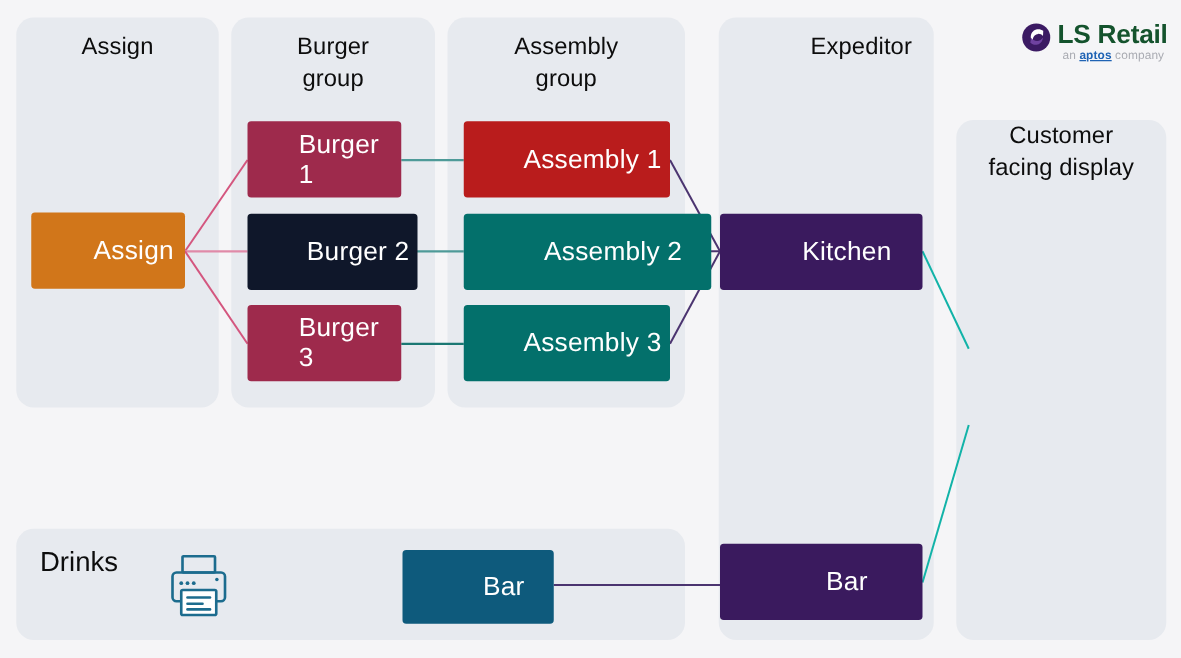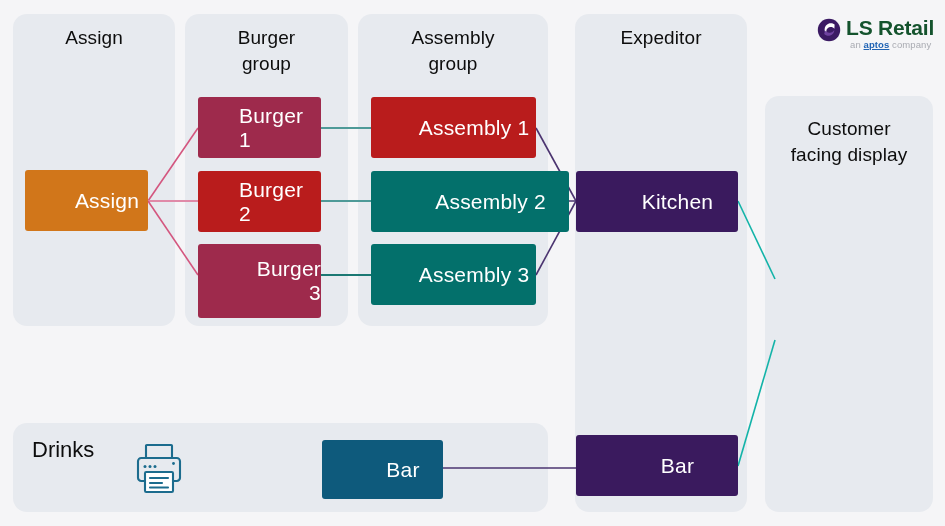--- a/index.html
+++ b/index.html
@@ -46,21 +46,21 @@
   #panel-burger      { left: 185px; top: 14px;  width: 163px; height: 312px; }
   #panel-assembly    { left: 358px; top: 14px;  width: 190px; height: 312px; }
   #panel-expeditor   { left: 575px; top: 14px;  width: 172px; height: 498px; }
   #panel-cfd         { left: 765px; top: 96px;  width: 168px; height: 416px; }
   #panel-drinks      { left: 13px;  top: 423px; width: 535px; height: 89px; }
 
   #title-assign    { top: 25px; }
   #title-burger    { top: 25px; }
   #title-assembly  { top: 25px; }
   #title-expeditor { top: 25px; }
-  #title-cfd       { top: 116px; }
+  #title-cfd       { top: 96px; }
 
   .panel-title-inline {
     position: absolute;
     color: #0d0d0d;
     font-size: 22px;
     line-height: 26px;
   }
   #title-drinks { left: 32px; top: 437px; }
 
   
@@ -75,22 +75,22 @@
     letter-spacing: 0.2px;
     box-sizing: border-box;
     z-index: 4;
     user-select: none;
     padding-left: 41px;
   }
 
   #node-assign     { left: 25px;  top: 170px; width: 123px; height: 61px;  background: #d1761a; }
 
   #node-burger-1   { left: 198px; top: 97px;  width: 123px; height: 61px;  background: #9e2a4c; }
-  #node-burger-2   { left: 198px; top: 171px; width: 123px; height: 61px;  background: #b91c1c; }
-  #node-burger-3   { left: 198px; top: 244px; width: 123px; height: 74px;  background: #9e2a4c; text-align: right; }
+  #node-burger-2   { left: 198px; top: 171px; width: 136px; height: 61px;  background: #0f172a; }
+  #node-burger-3   { left: 198px; top: 244px; width: 123px; height: 61px;  background: #9e2a4c; }
 
   #node-assembly-1 { left: 371px; top: 97px;  width: 165px; height: 61px;  background: #b91c1c; }
   #node-assembly-2 { left: 371px; top: 171px; width: 198px; height: 61px;  background: #03706b; }
   #node-assembly-3 { left: 371px; top: 244px; width: 165px; height: 61px;  background: #03706b; text-align: center; }
 
   #node-kitchen    { left: 576px; top: 171px; width: 162px; height: 61px;  background: #3a1a5e; }
   #node-bar-exp    { left: 576px; top: 435px; width: 162px; height: 61px;  background: #3a1a5e; }
 
   #node-cfd        { left: 775px; top: 279px; width: 148px; height: 61px;  background: #03b8ae; }
 
@@ -159,21 +159,21 @@
   <div class="panel" id="panel-assembly"></div>
   <div class="panel" id="panel-expeditor"></div>
   <div class="panel" id="panel-cfd"></div>
   <div class="panel" id="panel-drinks"></div>
 
   <div class="panel-title" id="title-assign" style="left:13px;width:162px;">Assign</div>
   <div class="panel-title" id="title-burger" style="left:185px;width:163px;">Burger
 group</div>
   <div class="panel-title" id="title-assembly" style="left:358px;width:190px;">Assembly
 group</div>
-  <div class="panel-title" id="title-expeditor" style="left:575px;width:172px;">Expeditor</div>
+  <div class="panel-title" id="title-expeditor" style="left:575px;width:172px;padding-left:28px;">Expeditor</div>
   <div class="panel-title" id="title-cfd" style="left:765px;width:168px;">Customer
 facing display</div>
   <div class="panel-title-inline" id="title-drinks">Drinks</div>
 
   <svg id="edges" viewBox="0 0 945 526">
 
     <line x1="148" y1="201" x2="198" y2="128" stroke="#d4567f" stroke-width="1.6"></line>
     <line x1="148" y1="201" x2="198" y2="201" stroke="#e08aa8" stroke-width="1.8"></line>
     <line x1="148" y1="201" x2="198" y2="275" stroke="#d4567f" stroke-width="1.6"></line>
 

